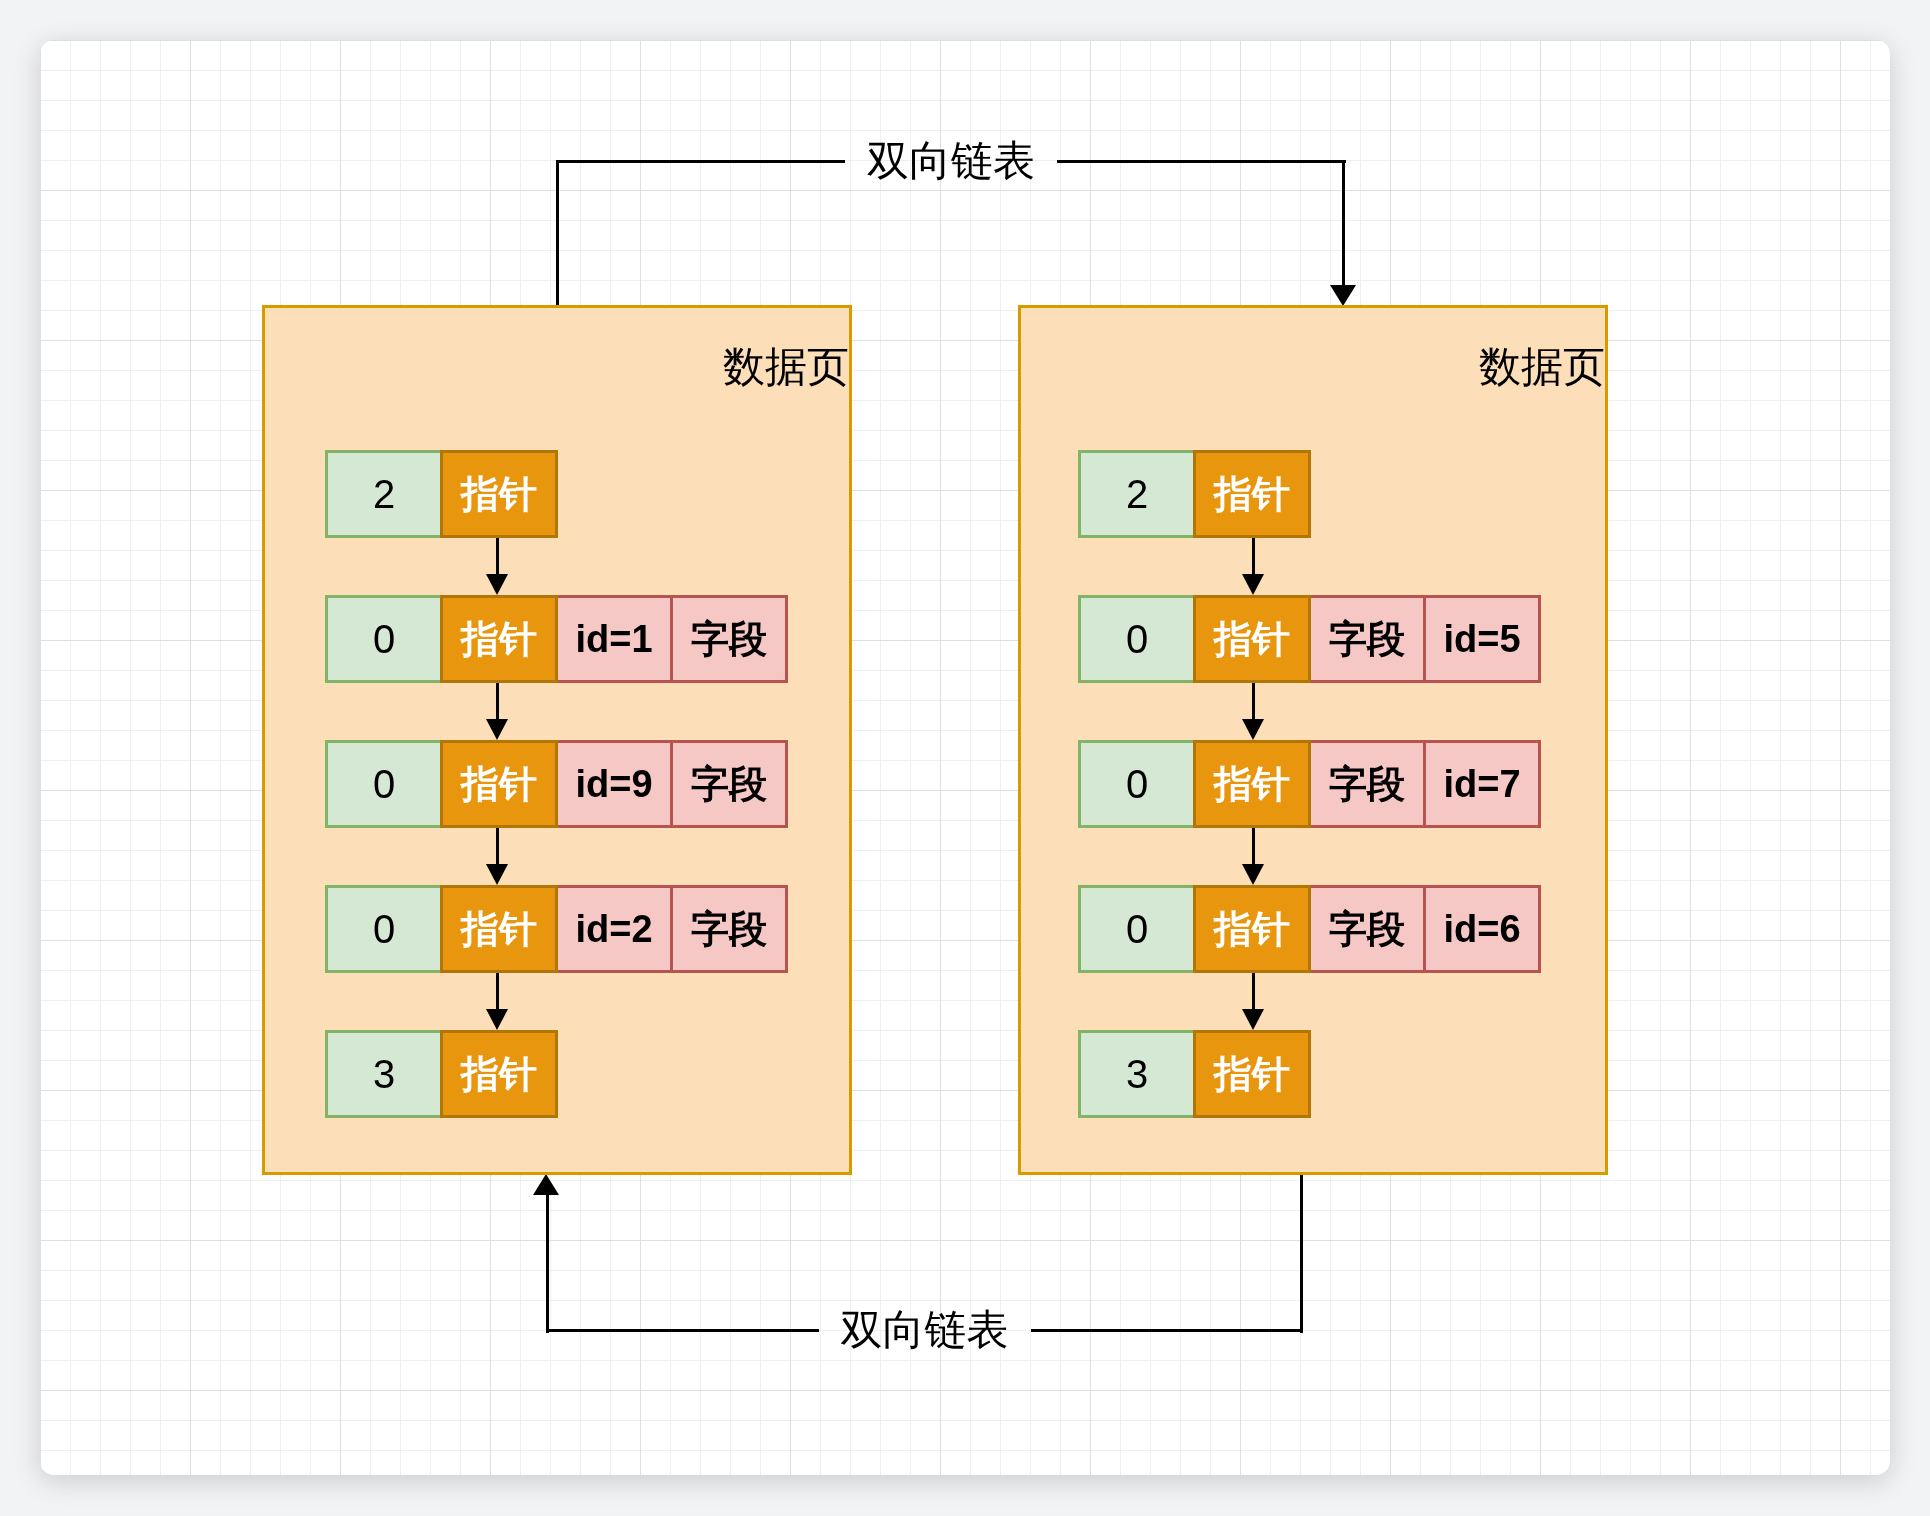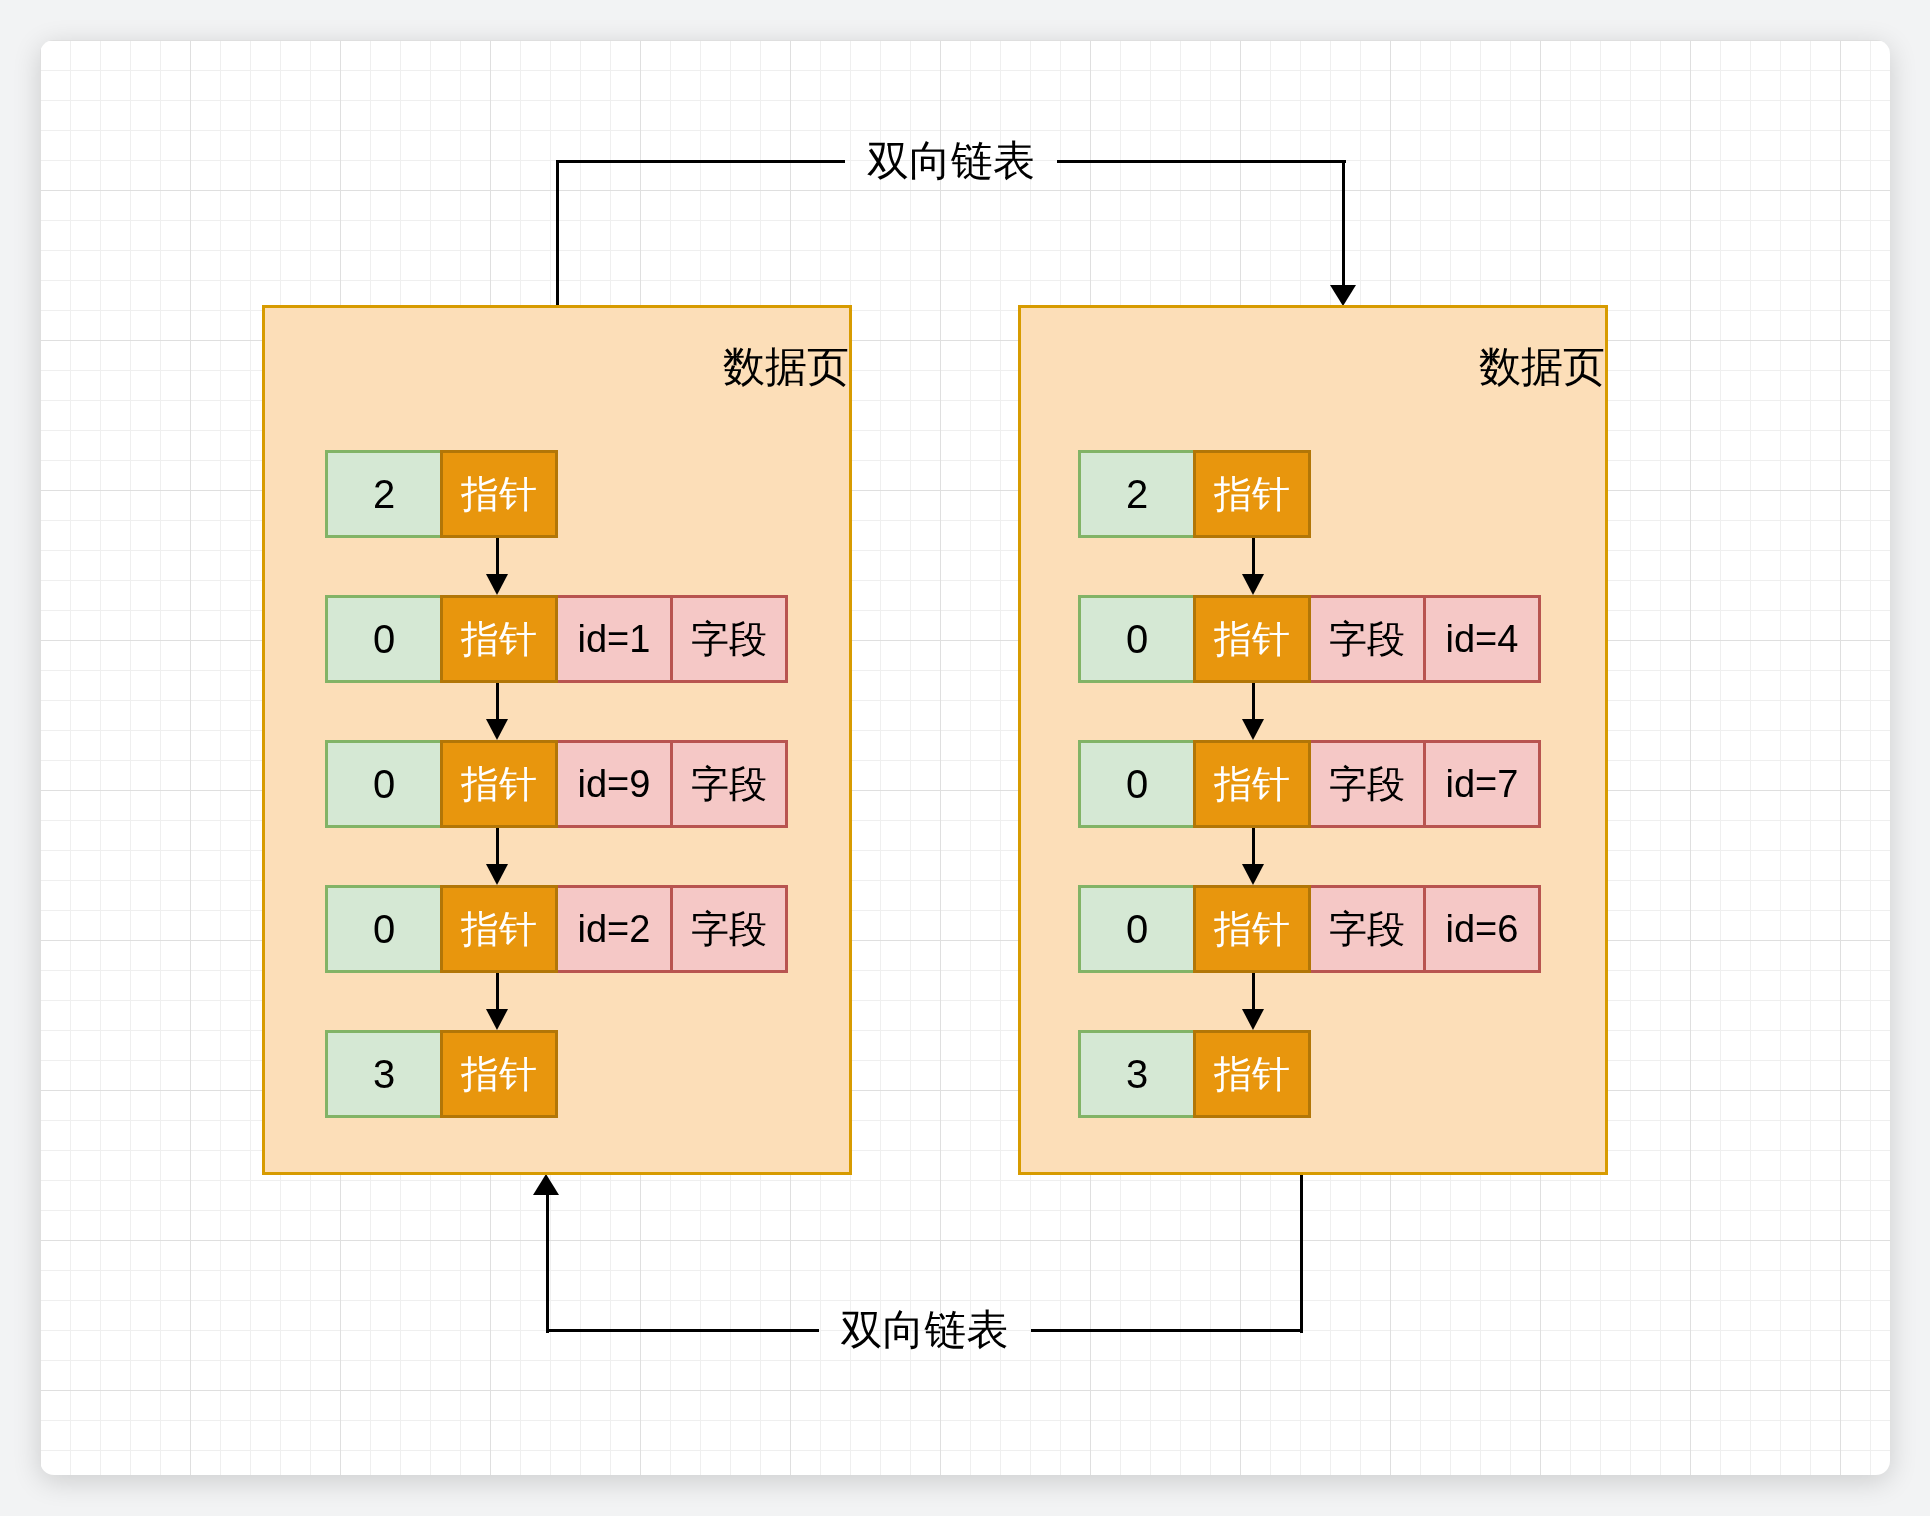--- a/index.html
+++ b/index.html
@@ -43,21 +43,21 @@
   
   .row{position:absolute;display:flex;height:88px;}
   .page-box.left  .row{left:60px;}
   .page-box.right .row{left:57px;}
   .row-1{top:142px;} .row-2{top:287px;} .row-3{top:432px;} .row-4{top:577px;} .row-5{top:722px;}
   .cell{
     width:118px;height:88px;box-sizing:border-box;
     display:flex;align-items:center;justify-content:center;
     font-size:38px;line-height:1;
   }
-  .cell + .cell{margin-left:-3px;}
+  .cell + .cell{margin-left:-3px;font-weight:bold;}
   .cell.count{
     background:var(--count-fill,#d5e8d4);
     border:3px solid var(--count-border,#82b366);
     font-size:40px;
   }
   .cell.pointer{
     background:var(--pointer-fill,#e8960d);
     border:3px solid var(--pointer-border,#b27607);
     color:#fff;z-index:2;
   }
@@ -174,21 +174,21 @@
       <div class="row row-1">
         <div class="cell count">2</div>
         <div class="cell pointer">指针</div>
       </div>
       <div class="flow-arrow fa-1"></div>
 
       <div class="row row-2">
         <div class="cell count">0</div>
         <div class="cell pointer">指针</div>
         <div class="cell record">字段</div>
-        <div class="cell record">id=4</div>
+        <div class="cell record">id=5</div>
       </div>
       <div class="flow-arrow fa-2"></div>
 
       <div class="row row-3">
         <div class="cell count">0</div>
         <div class="cell pointer">指针</div>
         <div class="cell record">字段</div>
         <div class="cell record">id=7</div>
       </div>
       <div class="flow-arrow fa-3"></div>

